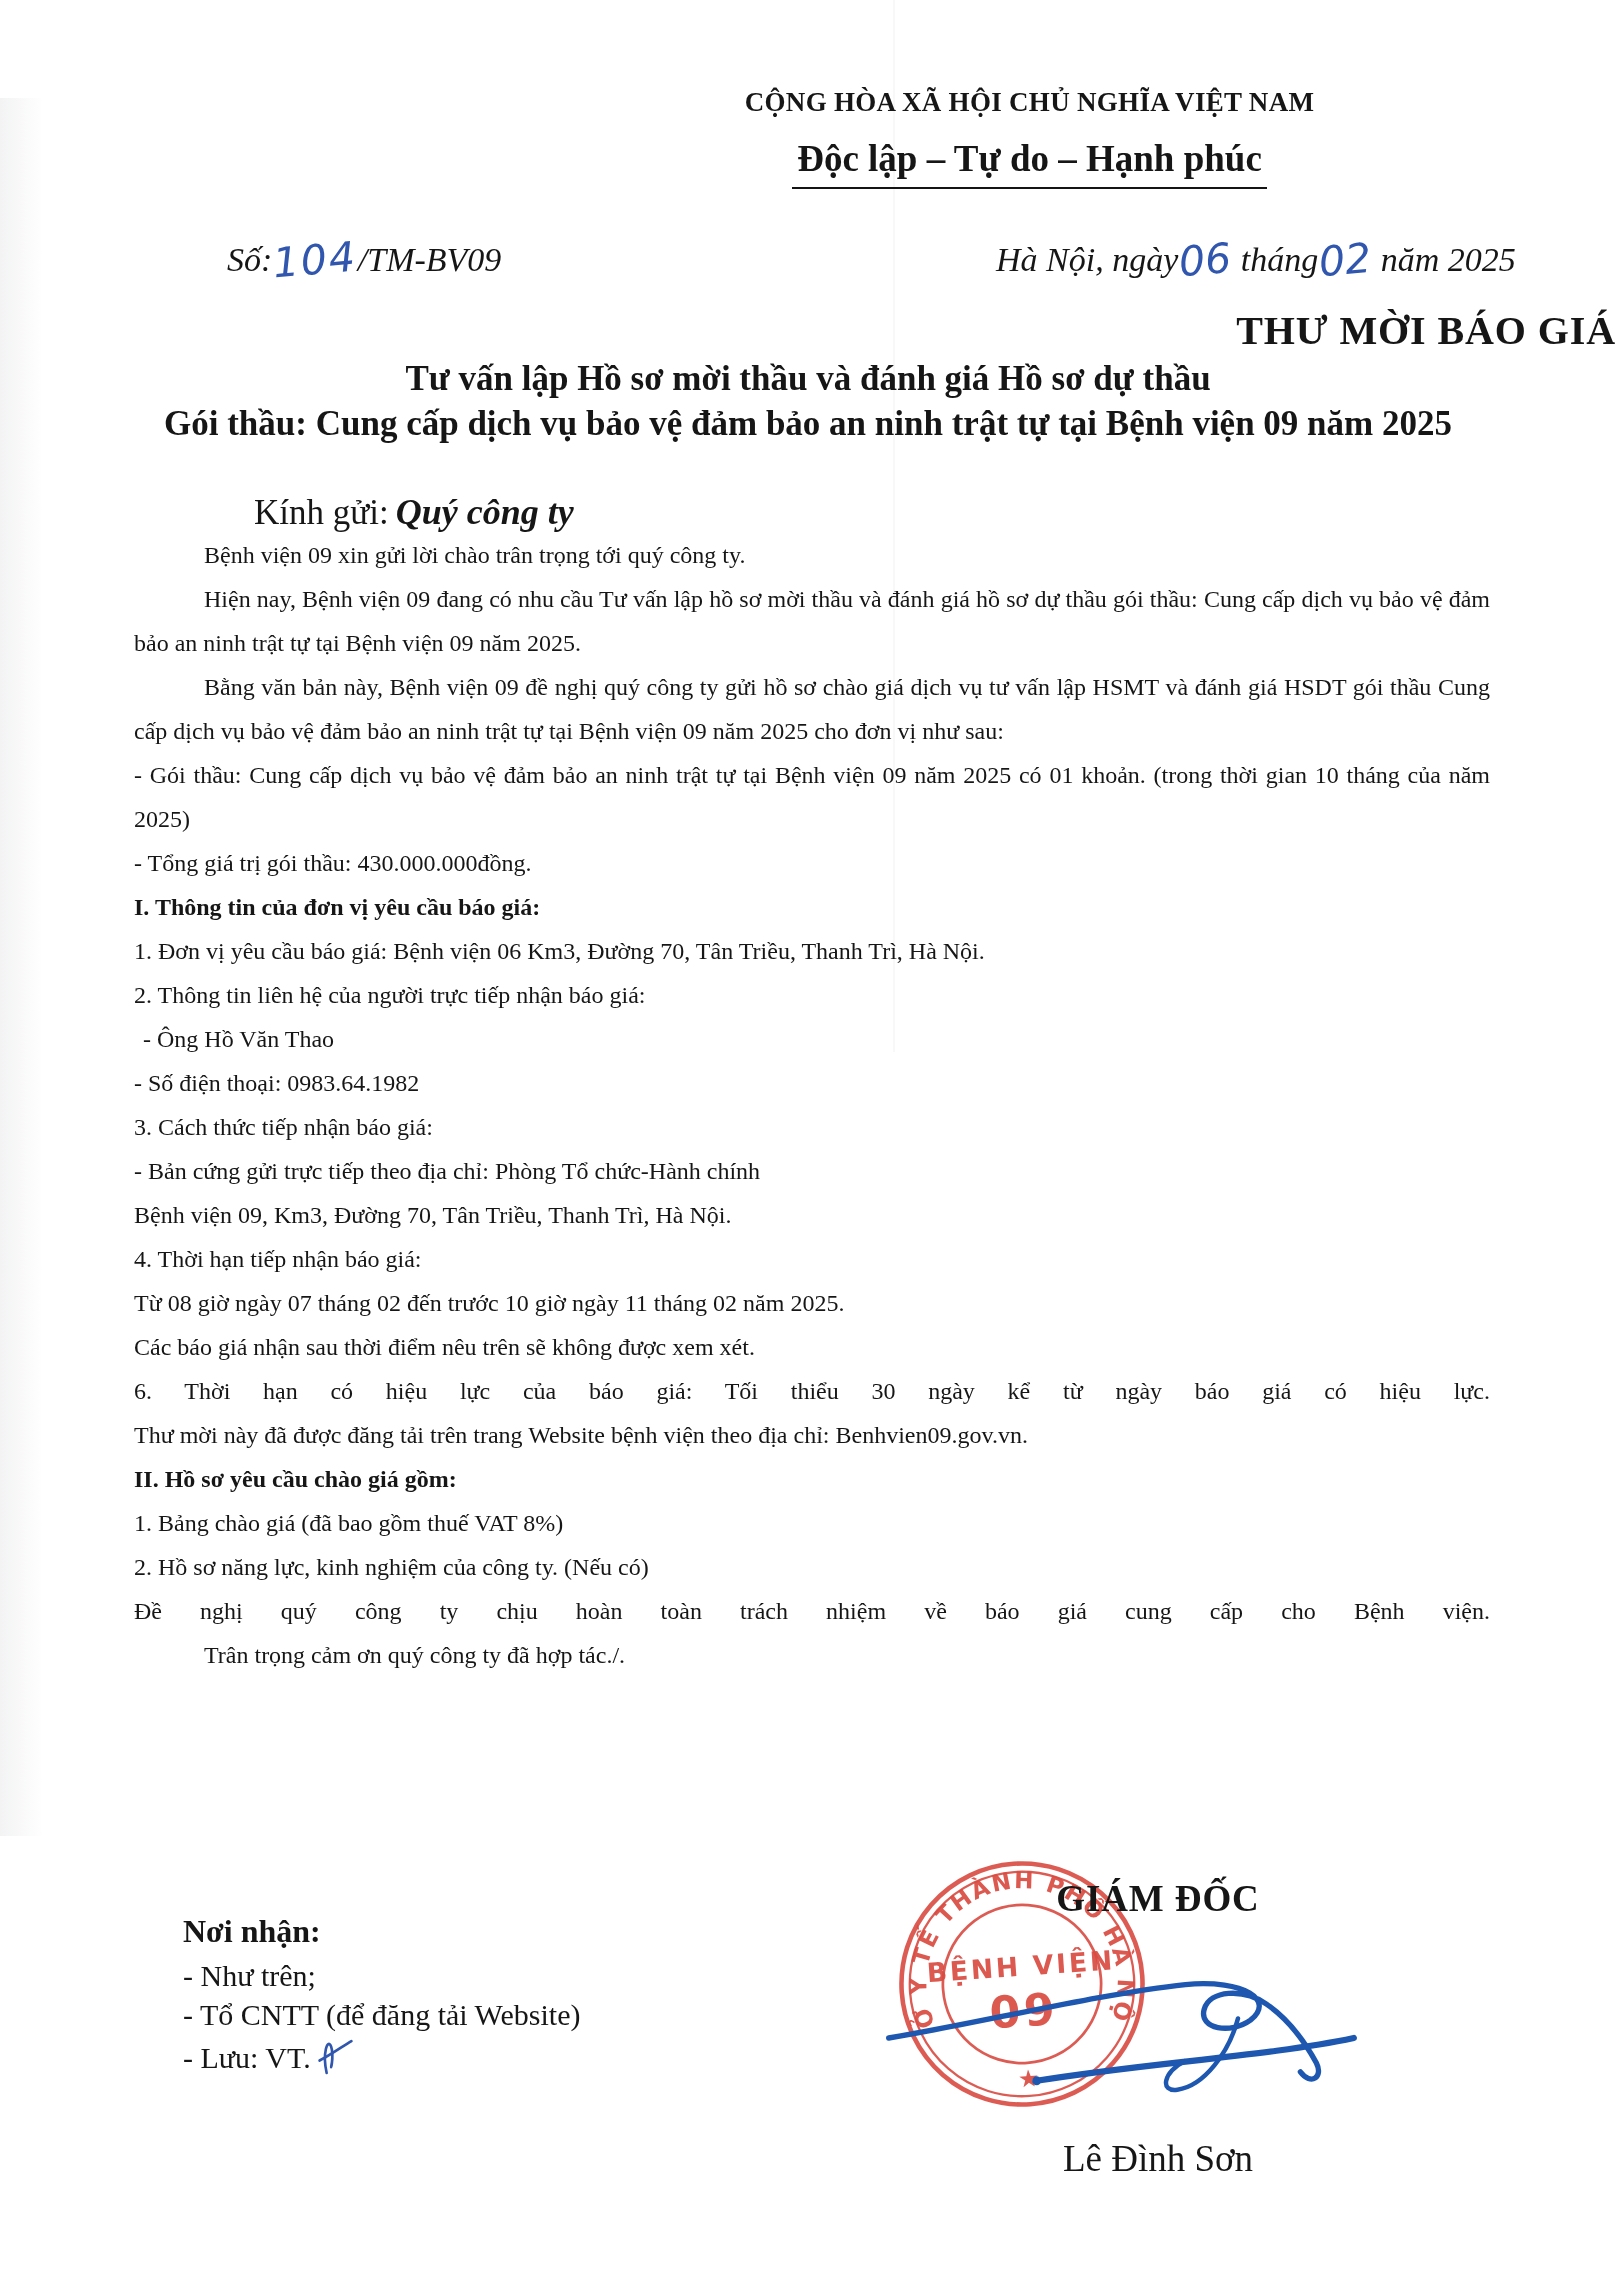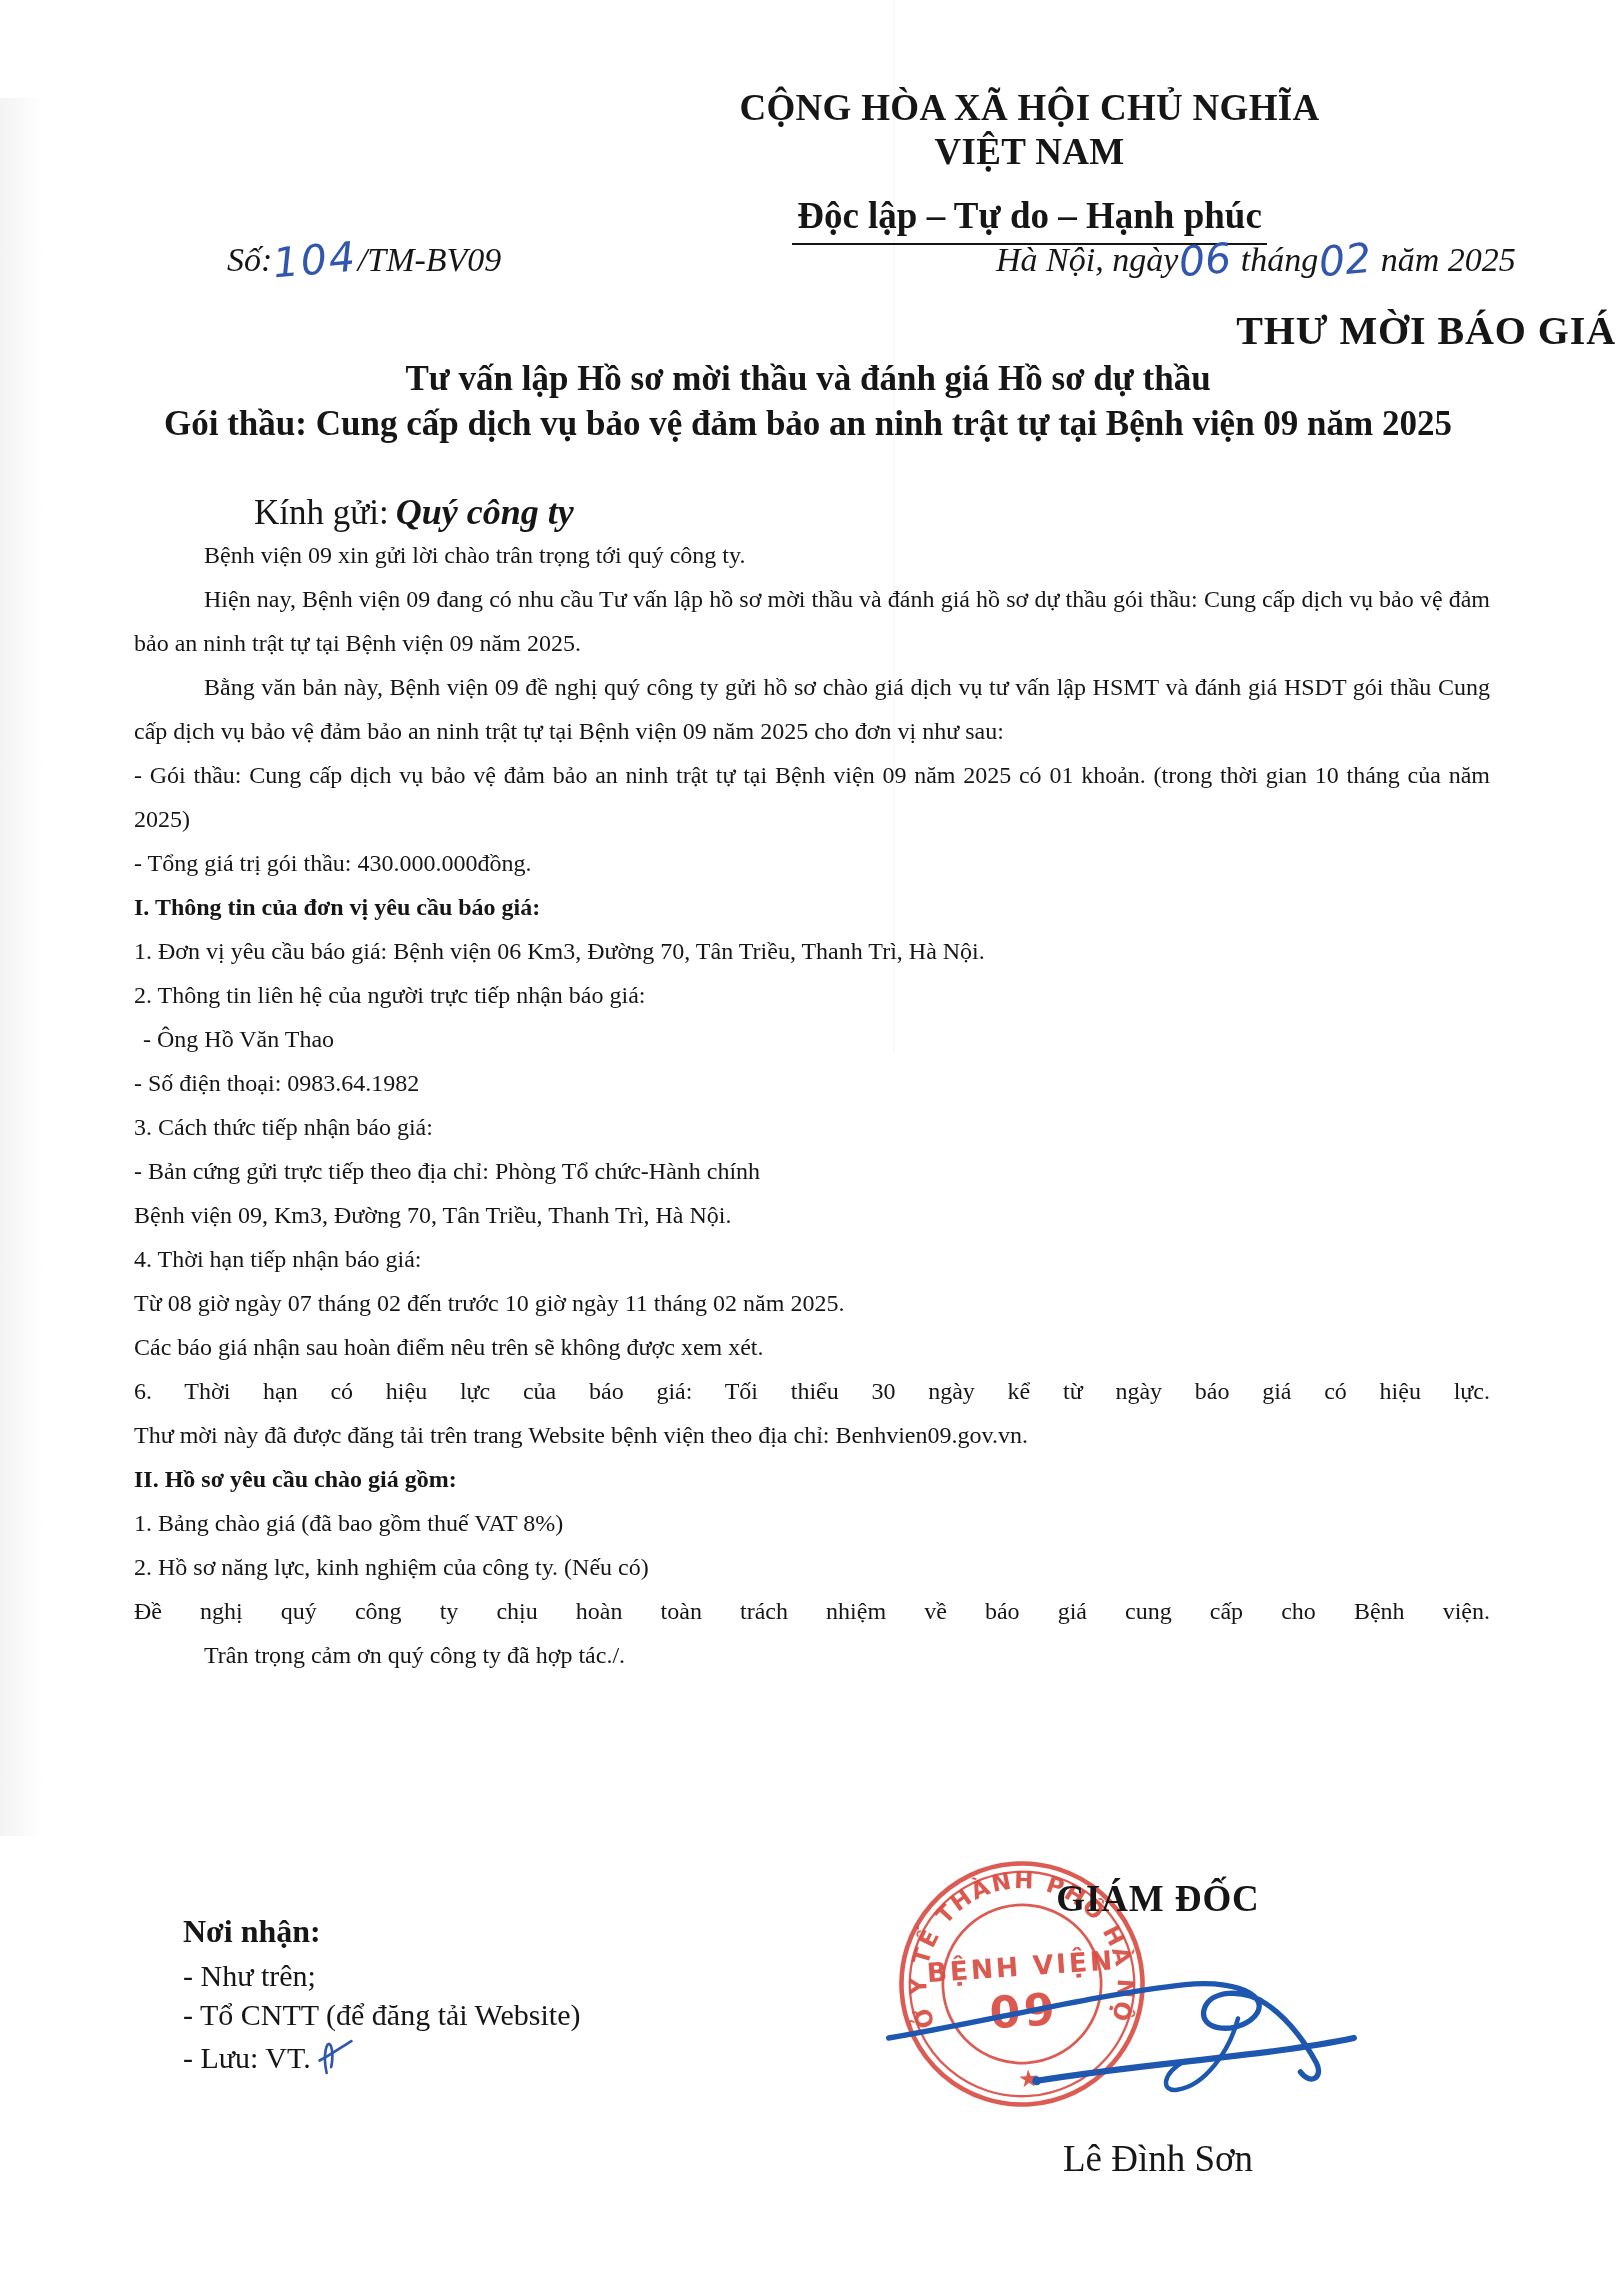--- a/index.html
+++ b/index.html
@@ -16,21 +16,21 @@
   .artifact-edge{position:absolute;left:0;top:98px;width:43px;height:1738px;
     background:linear-gradient(90deg,rgba(100,104,118,0.08),rgba(100,104,118,0));}
   .artifact-line{position:absolute;left:893px;top:0;width:1.8px;height:1052px;
     background:rgba(110,110,130,0.05);}
   
   .h-left{position:absolute;left:134px;top:86px;width:481px;text-align:center;line-height:1.22;}
   .h-left .l1{font-size:33px;letter-spacing:0.4px;}
   .h-left .l2{font-size:36px;font-weight:700;display:inline-block;
     border-bottom:2.7px solid #141414;padding:0 12.5px 4.5px 12.5px;margin-top:1.8px;}
   .h-right{position:absolute;left:691px;top:86px;width:677px;text-align:center;line-height:1.2;}
-  .h-right .l1{font-size:37px;font-weight:700;letter-spacing:0.3px;}
+  .h-right .l1{font-size:27px;font-weight:700;letter-spacing:0.3px;}
   .h-right .l2{font-size:37px;font-weight:700;display:inline-block;
     border-bottom:2.7px solid #141414;padding:0 5.3px 5.3px 5.3px;margin-top:19px;}
   
   .ref{position:absolute;left:227px;top:237px;font-size:34px;font-style:italic;}
   .dateline{position:absolute;left:996px;top:237px;font-size:34px;font-style:italic;white-space:nowrap;}
   .hand{color:var(--hand,#3056ae);font-family:"DejaVu Sans",sans-serif;font-style:italic;
     font-size:41px;line-height:1;display:inline-block;transform:rotate(-5deg);margin:0 0.9px;position:relative;top:2.7px;}
   .hand.num{letter-spacing:1.8px;}
   
   .title{position:absolute;left:0;top:307px;width:100%;text-align:right;
@@ -90,21 +90,21 @@
       <p class="para p-heading">I. Thông tin của đơn vị yêu cầu báo giá:</p>
       <p class="para p-justify">1. Đơn vị yêu cầu báo giá: Bệnh viện 06 Km3, Đường 70, Tân Triều, Thanh Trì, Hà Nội.</p>
       <p class="para">2. Thông tin liên hệ của người trực tiếp nhận báo giá:</p>
       <p class="para p-sp">- Ông Hồ Văn Thao</p>
       <p class="para">- Số điện thoại: 0983.64.1982</p>
       <p class="para">3. Cách thức tiếp nhận báo giá:</p>
       <p class="para">- Bản cứng gửi trực tiếp theo địa chỉ: Phòng Tổ chức-Hành chính</p>
       <p class="para">Bệnh viện 09, Km3, Đường 70, Tân Triều, Thanh Trì, Hà Nội.</p>
       <p class="para">4. Thời hạn tiếp nhận báo giá:</p>
       <p class="para">Từ 08 giờ ngày 07 tháng 02 đến trước 10 giờ ngày 11 tháng 02 năm 2025.</p>
-      <p class="para">Các báo giá nhận sau hoàn điểm nêu trên sẽ không được xem xét.</p>
+      <p class="para">Các báo giá nhận sau thời điểm nêu trên sẽ không được xem xét.</p>
       <p class="para p-justify p-fill">6. Thời hạn có hiệu lực của báo giá: Tối thiểu 30 ngày kể từ ngày báo giá có hiệu lực.</p>
       <p class="para p-justify">Thư mời này đã được đăng tải trên trang Website bệnh viện theo địa chỉ: Benhvien09.gov.vn.</p>
       <p class="para p-heading">II. Hồ sơ yêu cầu chào giá gồm:</p>
       <p class="para">1. Bảng chào giá (đã bao gồm thuế VAT 8%)</p>
       <p class="para">2. Hồ sơ năng lực, kinh nghiệm của công ty. (Nếu có)</p>
       <p class="para p-justify p-fill">Đề nghị quý công ty chịu hoàn toàn trách nhiệm về báo giá cung cấp cho Bệnh viện.</p>
       <p class="para p-indent">Trân trọng cảm ơn quý công ty đã hợp tác./.</p>
     </div>
 
   <svg class="stamp" viewBox="0 0 300 300">

